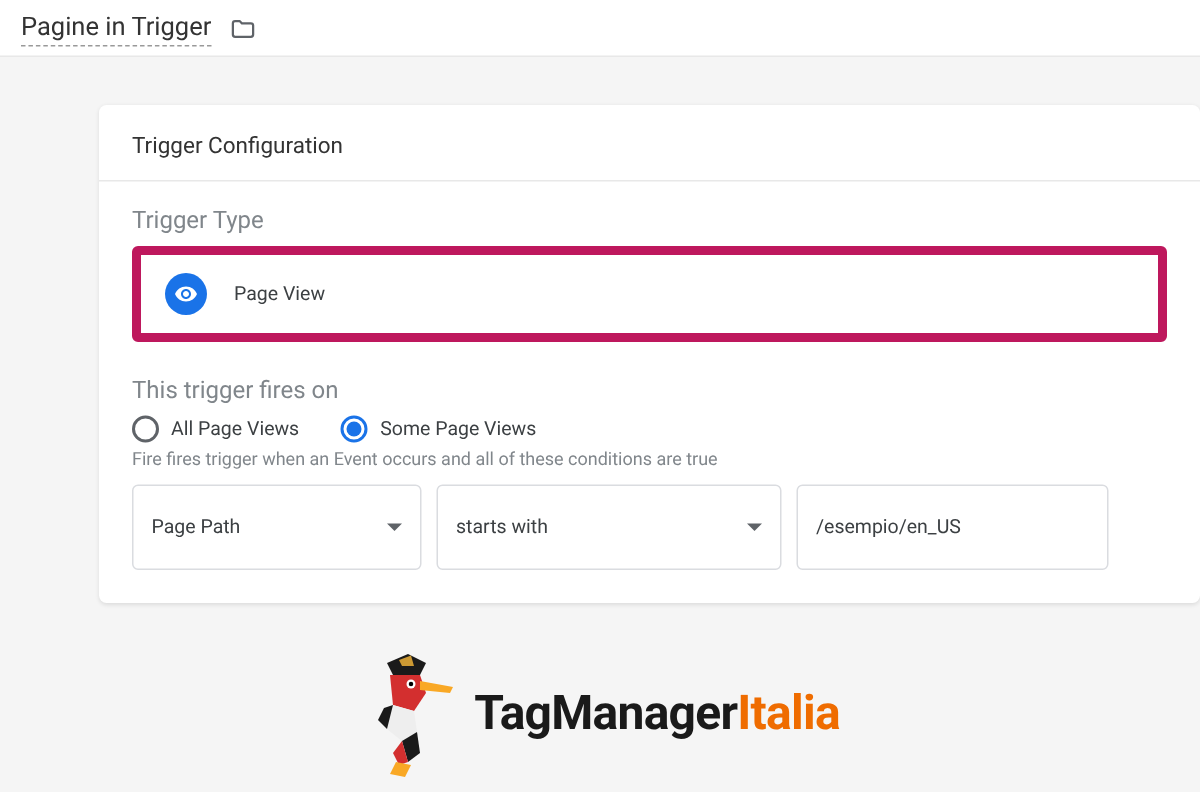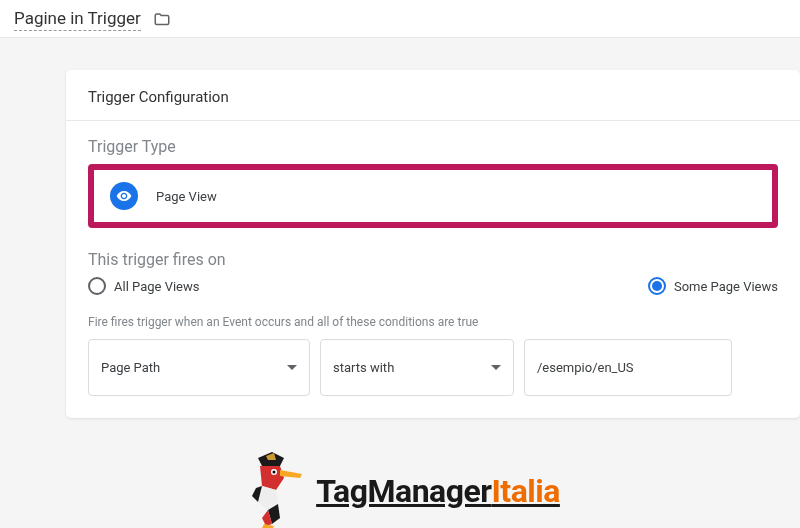--- a/index.html
+++ b/index.html
@@ -8,34 +8,34 @@
     .title { font-size: 17px; color: #333; font-weight: 400; border-bottom: 1px dashed #999; padding-bottom: 2px; }
     .folder-icon { width: 18px; height: 18px; color: #5f6368; }
     .card { background: #fff; margin: 32px 0 0 66px; border-radius: 5px; box-shadow: 0 1px 3px rgba(0,0,0,0.1); padding: 0; width: 734px; }
     .section-title { font-size: 15px; color: #333; padding: 18px 22px 14px; border-bottom: 1px solid #e8e8e8; }
     .content { padding: 16px 22px 22px; }
     .label { font-size: 16px; color: #80868b; margin-bottom: 8px; display: block; }
     .type-row { border: 6px solid #be185d; border-radius: 4px; padding: 12px 16px; display: flex; align-items: center; gap: 18px; margin-bottom: 22px; }
     .eye-icon { width: 28px; height: 28px; background: #1a73e8; border-radius: 50%; display: flex; align-items: center; justify-content: center; }
     .eye-icon svg { width: 16px; height: 16px; fill: #fff; }
     .type-name { font-size: 13px; color: #3c4043; }
-    .radio-row { display: flex; gap: 28px; margin-bottom: 20px; margin-top: 8px; justify-content: space-between; }
+    .radio-row { display: flex; gap: 28px; margin-bottom: 4px; margin-top: 8px; }
     .radio { display: flex; align-items: center; gap: 8px; font-size: 13px; color: #3c4043; cursor: pointer; }
     .radio-circle { width: 18px; height: 18px; border: 2px solid #5f6368; border-radius: 50%; display: flex; align-items: center; justify-content: center; }
     .radio-circle.checked { border-color: #1a73e8; }
     .radio-circle.checked::after { content: ''; width: 10px; height: 10px; background: #1a73e8; border-radius: 50%; }
     .condition-label { font-size: 12px; color: #80868b; margin-bottom: 10px; }
     .condition-row { display: flex; gap: 10px; }
     .select { border: 1px solid #dadce0; border-radius: 4px; padding: 10px 12px; font-size: 13px; color: #3c4043; display: flex; align-items: center; justify-content: space-between; cursor: pointer; }
-    .select.var { width: 222px; }
-    .select.op { width: 194px; }
+    .select.var { width: 193px; }
+    .select.op { width: 230px; }
     .value-input { border: 1px solid #dadce0; border-radius: 4px; padding: 20px 12px; font-size: 13px; color: #3c4043; width: 208px; outline: none; font-family: inherit; }
     .arrow { width: 0; height: 0; border-left: 5px solid transparent; border-right: 5px solid transparent; border-top: 5px solid #5f6368; }
     .logo-area { display: flex; align-items: center; justify-content: center; margin-top: 28px; gap: 6px; }
-    .logo-text { font-size: 32px; font-weight: 700; color: #1a1a1a; letter-spacing: -0.5px; text-decoration: underline; }
+    .logo-text { font-size: 32px; font-weight: 700; color: #1a1a1a; letter-spacing: -0.5px; }
     .logo-text .orange { color: #ef6c00; }
     .woodpecker { width: 70px; height: 90px; }
   </style>
 </head>
 <body>
 
 <div class="header">
   <span class="title">Pagine in Trigger</span>
   <svg class="folder-icon" viewBox="0 0 24 24" fill="none" stroke="currentColor" stroke-width="2">
       <path d="M3 6a2 2 0 012-2h4l2 2h8a2 2 0 012 2v8a2 2 0 01-2 2H5a2 2 0 01-2-2V6z"></path>

